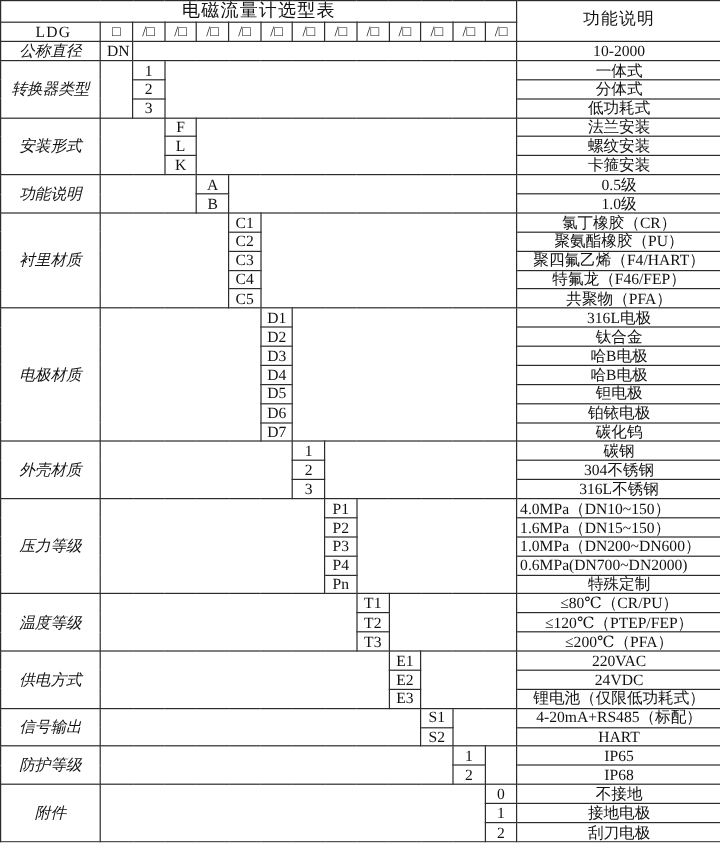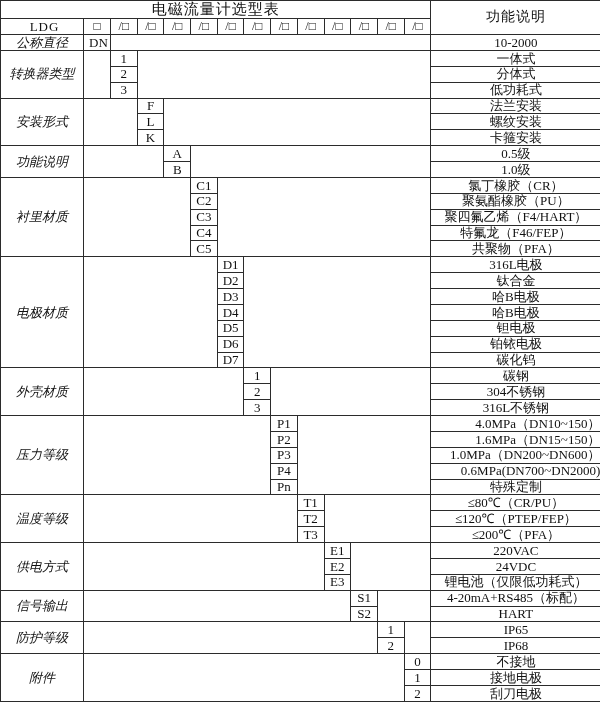--- a/index.html
+++ b/index.html
@@ -4,22 +4,22 @@
 <style>
   html,body{margin:0;padding:0;background:#fff;}
   body{width:600px;font-family:"Liberation Serif","DejaVu Serif",serif;color:#111;}
   table{border-collapse:collapse;table-layout:fixed;width:600px;height:702px;}
   td{border:1px solid #2b2b2b;font-size:13px;line-height:1.05;text-align:center;
      vertical-align:middle;padding:0;overflow:hidden;white-space:nowrap;}
   td.title{font-size:15px;letter-spacing:1px;}
   td.hdr{font-size:14px;letter-spacing:1px;}
   td.ldg{text-align:center;padding-left:5px;letter-spacing:1px;}
   td.codeL{text-align:center;padding-left:3px;margin-top:32px;}
-  td.desc{font-size:13px;font-family:Liberation Serif, serif;}
-  td.descL{text-align:right;padding-left:2px;}
+  td.desc{font-size:13px;}
+  td.descL{text-align:left;padding-left:2px;}
   td.lbl{font-size:13px;letter-spacing:0px;font-style:italic;}
   td.slot,td.box{font-size:12px;}
 </style>
 </head>
 <body>
 
 <table>
 <colgroup>
   <col style="width:83px">
       <col style="width:27px">

